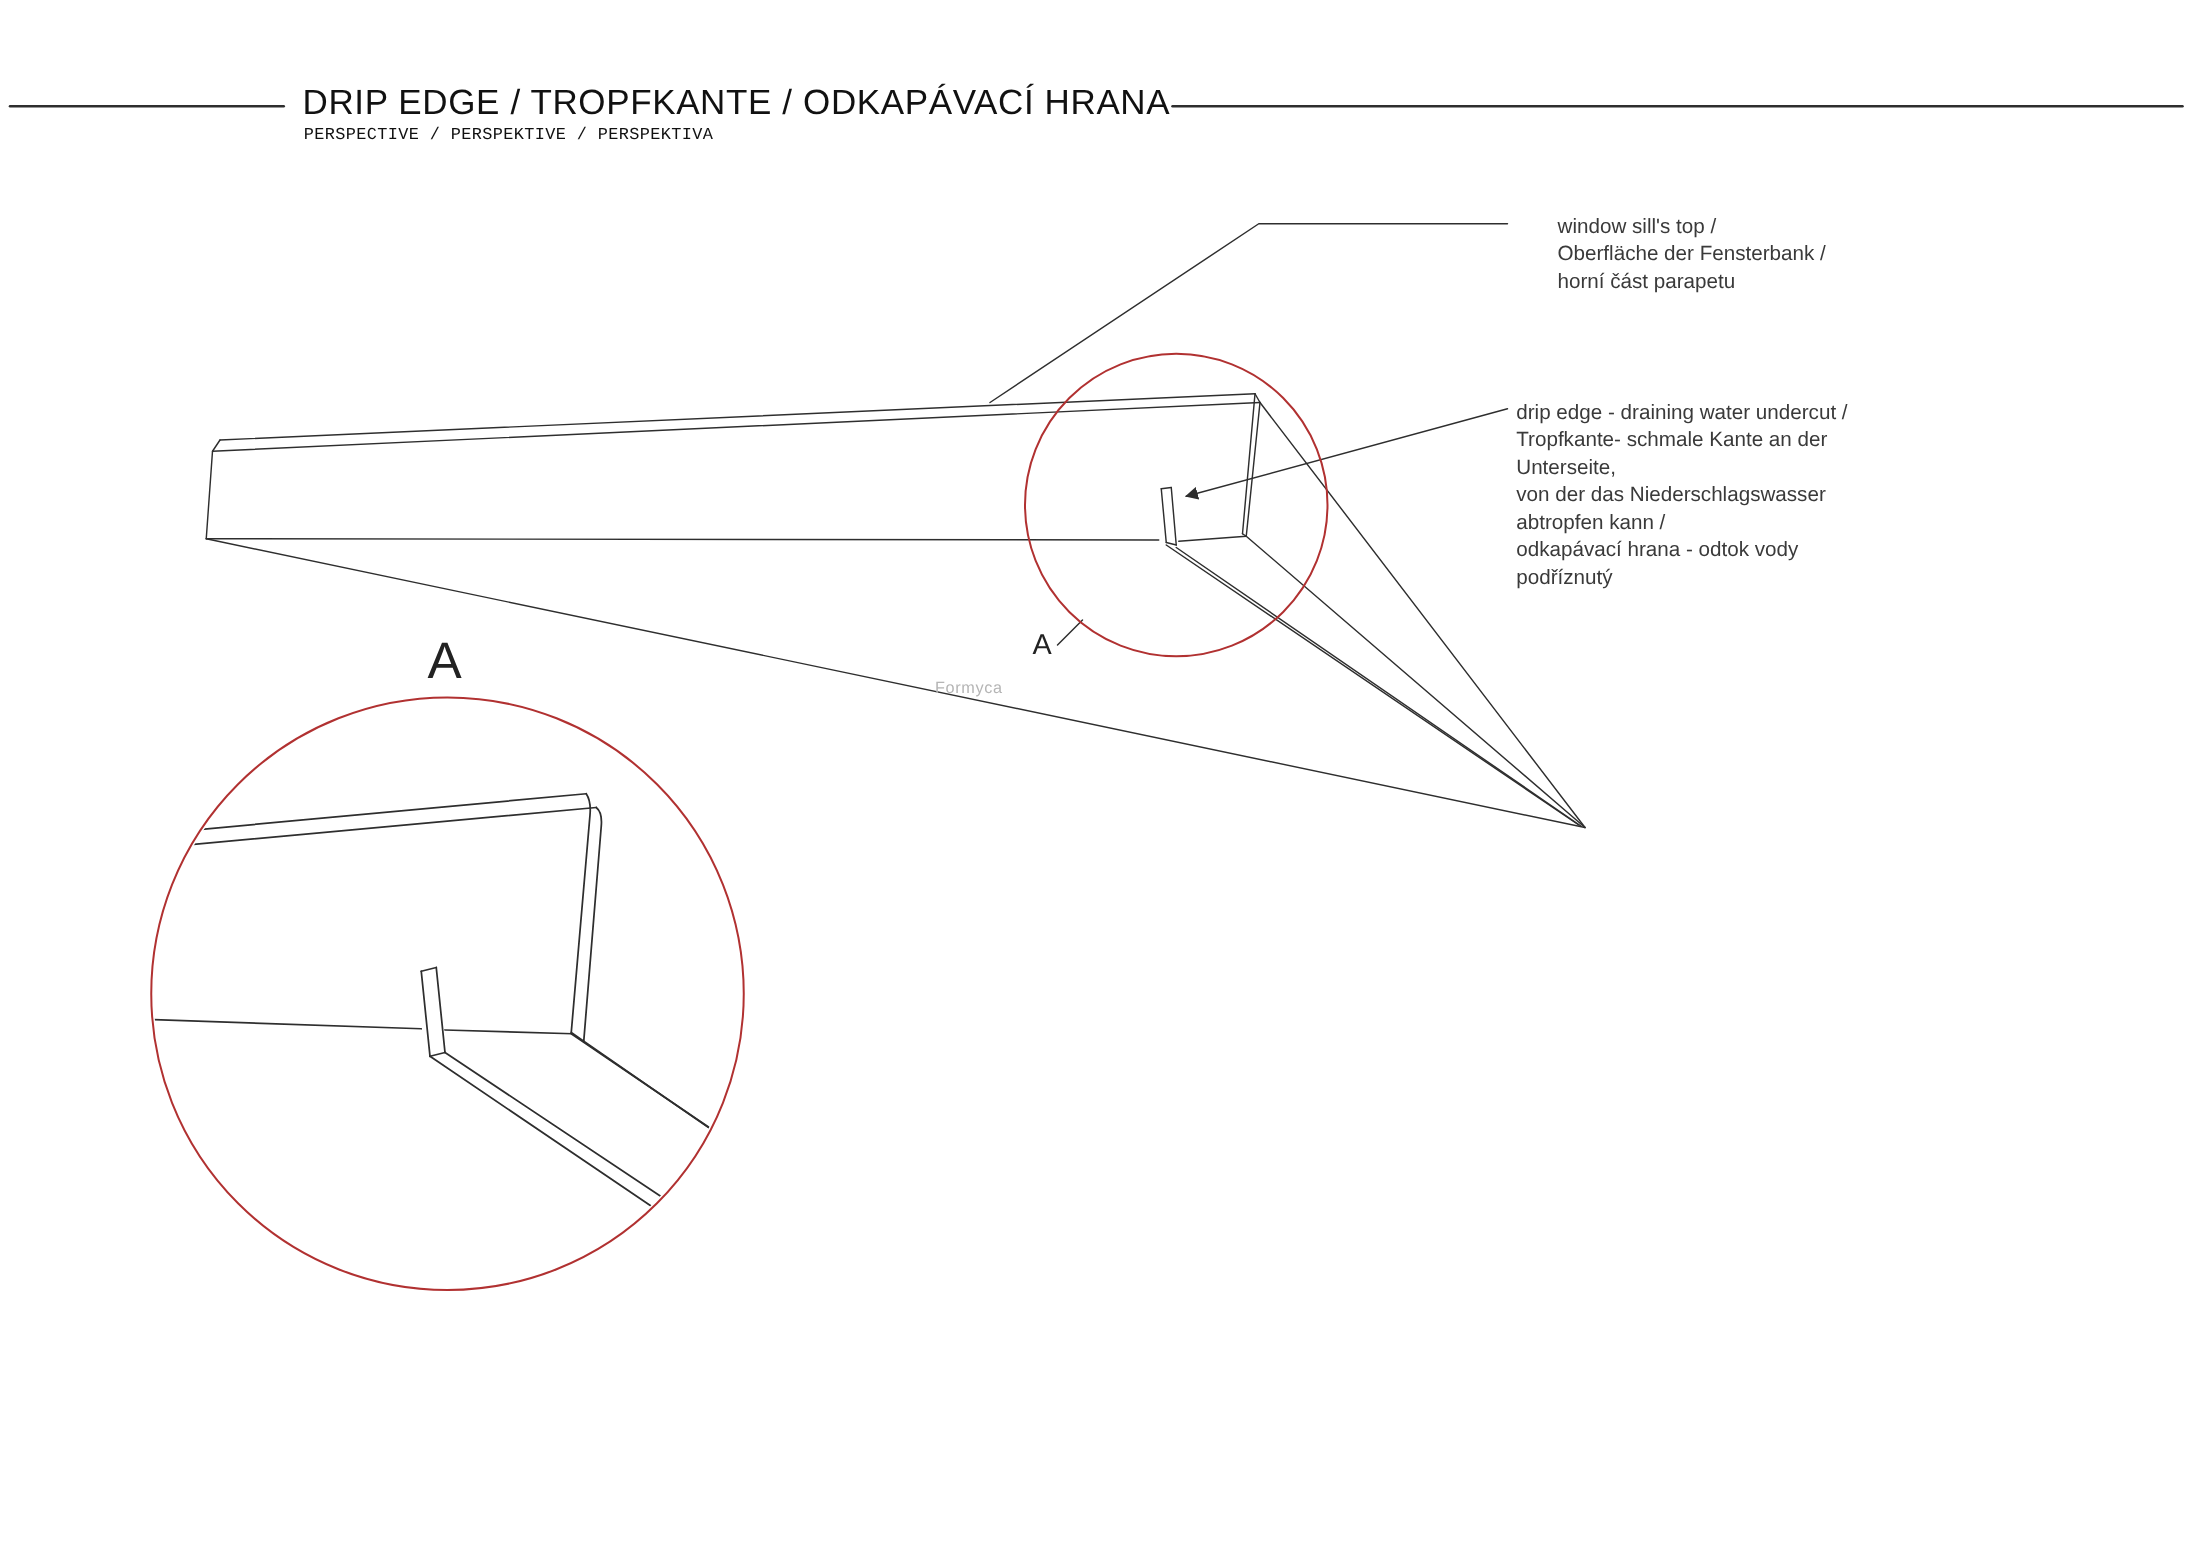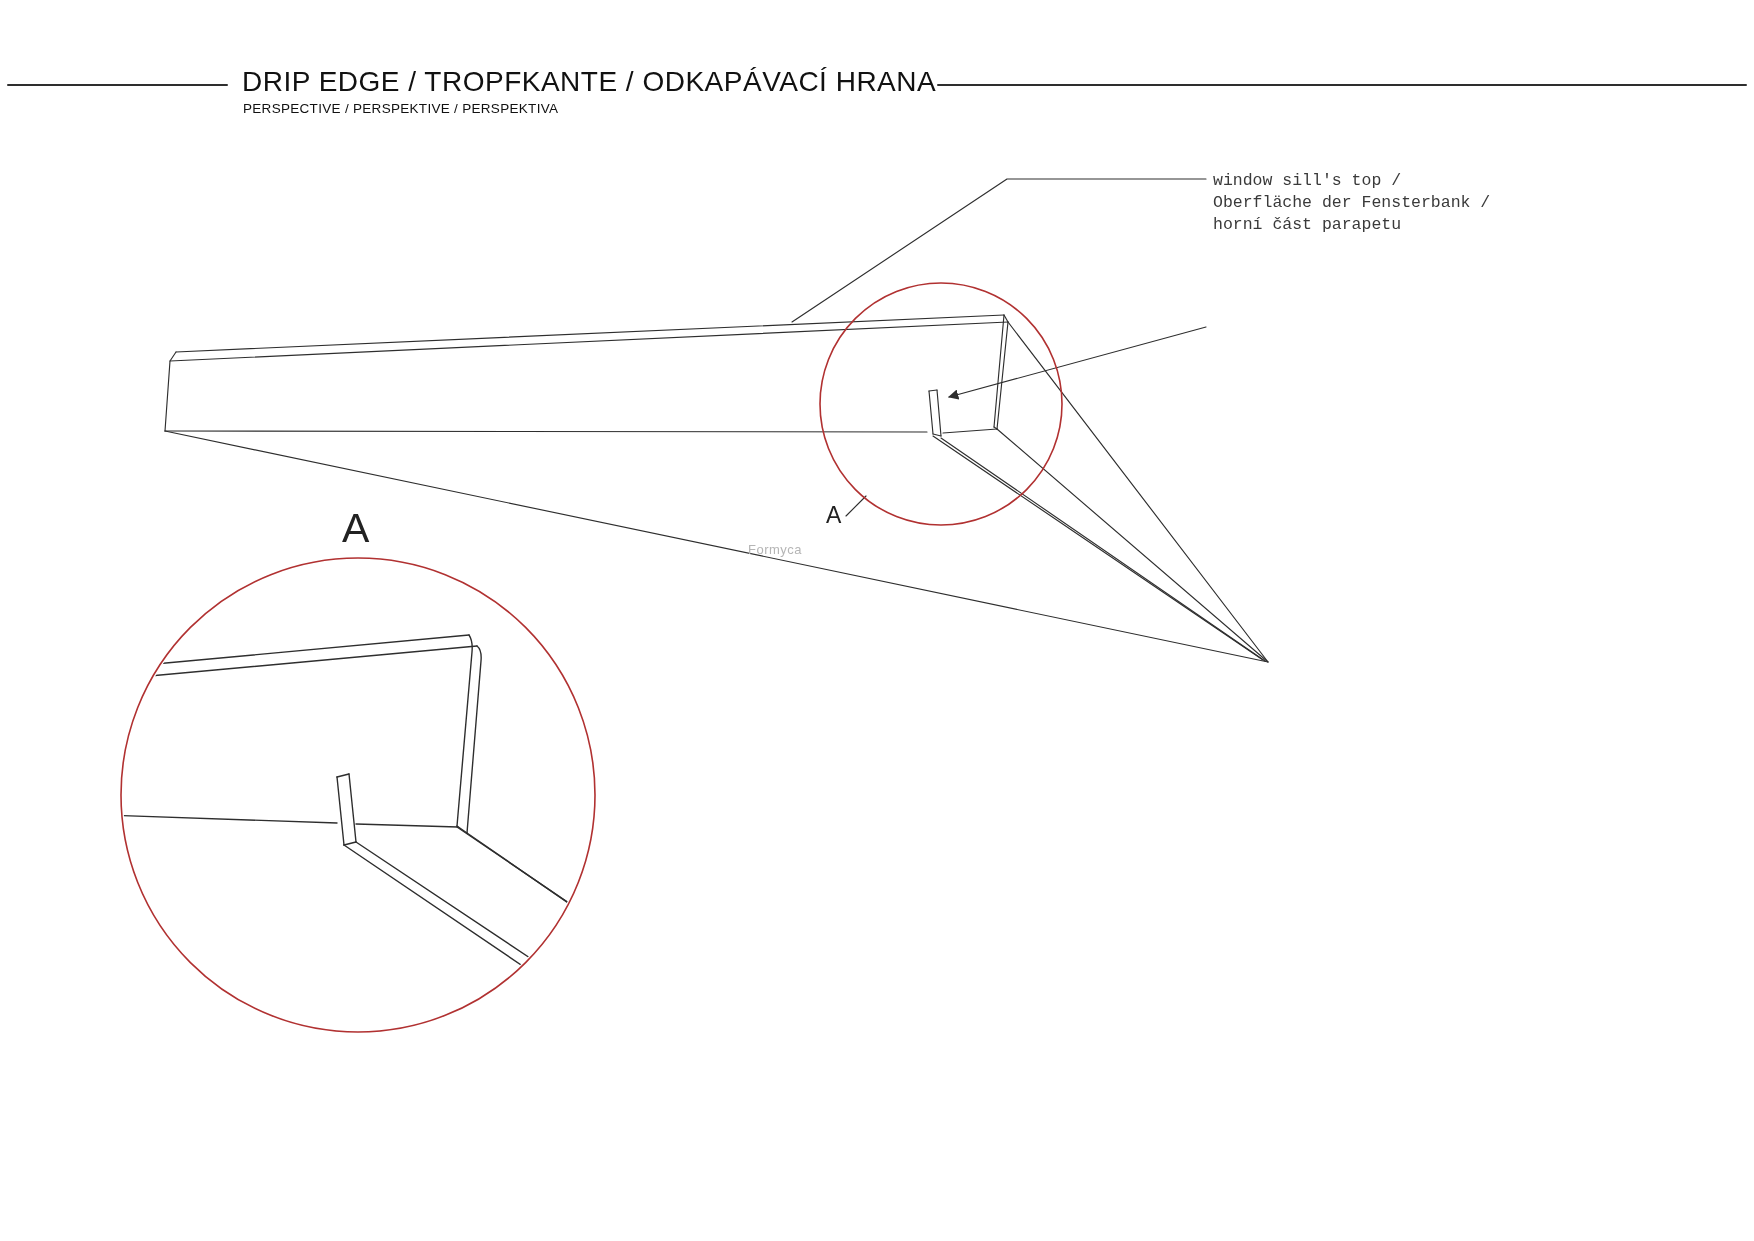--- a/index.html
+++ b/index.html
@@ -12,27 +12,28 @@
   .txt { position:absolute; color:var(--text,#333333); }
   .title {
     left:242px; top:66px;
     font-size:28px; letter-spacing:0.5px; color:#111;
     white-space:nowrap;
   }
   .subtitle {
     left:243px; top:101px;
     font-size:13.5px; letter-spacing:0.3px; color:#111;
     white-space:nowrap;
+    font-family:Liberation Mono, monospace;
   }
   .annotation {
     font-size:16.5px; line-height:22px;
     white-space:pre-line; color:var(--text,#3a3a3a);
     width:320px;
   }
-  .ann-sill-top { left:1213px; top:170px;font-family:Liberation Mono, monospace; }
+  .ann-sill-top { left:1246px; top:170px; }
   .ann-drip     { left:1213px; top:319px; }
 
   .label-a-small { left:826px; top:502px; font-size:23px; color:#222; }
   .label-a-big   { left:342px; top:505px; font-size:41px; color:#222; }
   .watermark     { left:748px; top:542px; font-size:13px; letter-spacing:0.5px;
                    color:var(--watermark,#b5b5b5); }
 
   
   .ink  { stroke:var(--line,#2e2e2e); fill:none; stroke-linecap:round; stroke-linejoin:round; }
   .ink-fill { fill:var(--line,#2e2e2e); stroke:none; }
@@ -113,18 +114,25 @@
 
     <circle class="red w16" cx="358" cy="795" r="237"></circle>
   </svg>
 
   <div class="txt title">DRIP EDGE / TROPFKANTE / ODKAPÁVACÍ HRANA</div>
   <div class="txt subtitle">PERSPECTIVE / PERSPEKTIVE / PERSPEKTIVA</div>
 
   <div class="txt annotation ann-sill-top">window sill's top /
 Oberfläche der Fensterbank /
 horní část parapetu</div>
+  <div class="txt annotation ann-drip">drip edge - draining water undercut /
+Tropfkante- schmale Kante an der
+Unterseite,
+von der das Niederschlagswasser
+abtropfen kann /
+odkapávací hrana - odtok vody
+podříznutý</div>
 
   <div class="txt label-a-small">A</div>
   <div class="txt label-a-big">A</div>
   <div class="txt watermark">Formyca</div>
 
 </div>
 
 </body></html>

